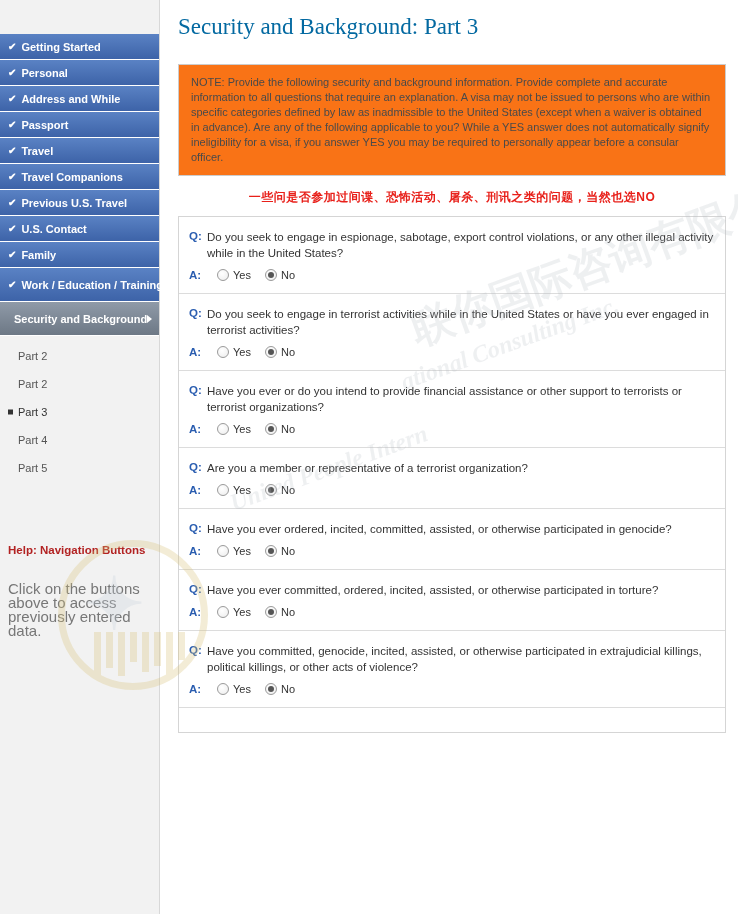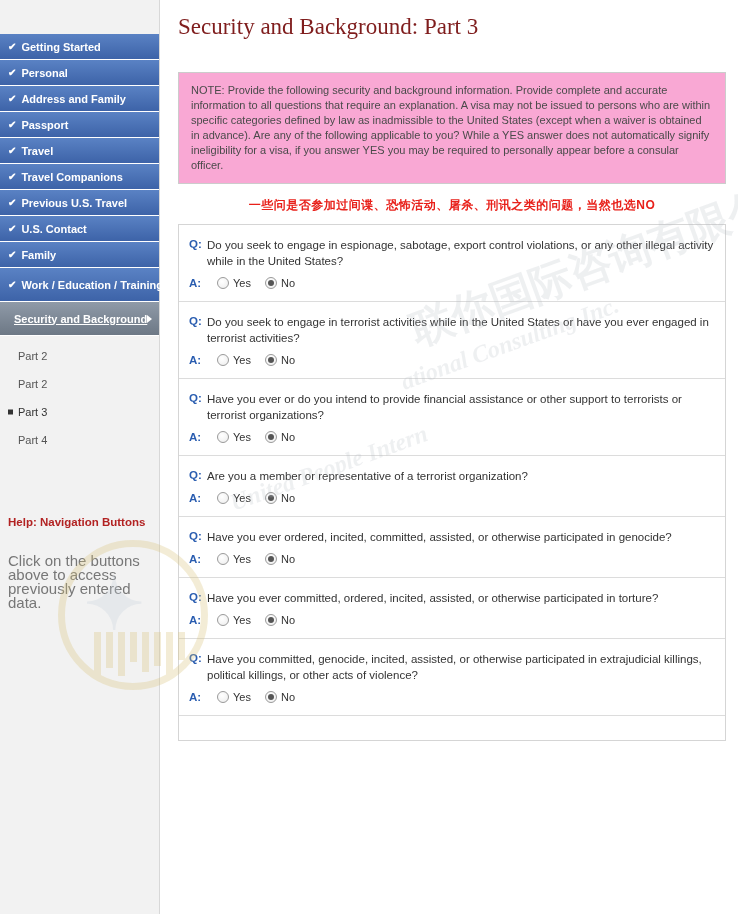--- a/index.html
+++ b/index.html
@@ -49,21 +49,21 @@
     line-height: 1;
   }
   .nav-item .label {
     line-height: 12px;
   }
   .nav-item.current {
     background: linear-gradient(to bottom, #8f9aa8 0%, #6d7885 100%);
     position: relative;
     padding-left: 14px;
   }
-  .nav-item.current .label { font-weight: bold; text-decoration: underline; }
+  .nav-item.current .label { font-weight: bold; }
   .nav-arrow {
     position: absolute;
     right: 7px;
     top: 50%;
     transform: translateY(-50%);
     width: 0; height: 0;
     border-left: 5px solid #ffffff;
     border-top: 4px solid transparent;
     border-bottom: 4px solid transparent;
   }
@@ -115,28 +115,28 @@
   .main {
     flex: 1;
     position: relative;
     background: #ffffff;
     padding: 14px 12px 0 18px;
     overflow: hidden;
   }
   .page-title {
     font-family: "Liberation Serif", serif;
     font-size: 23px;
-    color: #7f1d1d;
-    margin: 0 0 32px 0;
+    color: #0369a1;
+    margin: 0 0 24px 0;
     font-weight: normal;
   }
 
   .note-box {
     border: 1px solid #cccccc;
-    background: #f9a8d4;
+    background: #f97316;
     padding: 10px 12px;
     font-size: 11px;
     color: #4a4a4a;
     line-height: 15px;
   }
 
   .cn-note {
     color: #e8201a;
     font-size: 12px;
     font-weight: bold;
@@ -301,21 +301,21 @@
       <div class="nav-item">
         <span class="check">✔</span>
         <span class="label">Getting Started</span>
       </div>
       <div class="nav-item">
         <span class="check">✔</span>
         <span class="label">Personal</span>
       </div>
       <div class="nav-item">
         <span class="check">✔</span>
-        <span class="label">Address and Family</span>
+        <span class="label">Address and While</span>
       </div>
       <div class="nav-item">
         <span class="check">✔</span>
         <span class="label">Passport</span>
       </div>
       <div class="nav-item">
         <span class="check">✔</span>
         <span class="label">Travel</span>
       </div>
       <div class="nav-item">
@@ -349,20 +349,23 @@
         <span>Part 2</span>
       </div>
       <div class="sub-item">
         <span>Part 2</span>
       </div>
       <div class="sub-item active">
         <span>Part 3</span>
       </div>
       <div class="sub-item">
         <span>Part 4</span>
+      </div>
+      <div class="sub-item">
+        <span>Part 5</span>
       </div>
     </div>
 
     <div class="help-box">
       <div class="help-title">Help: Navigation Buttons</div>
       <div class="help-text">Click on the buttons above to access previously entered data.</div>
     </div>
   </div>
 
   <div class="main">

